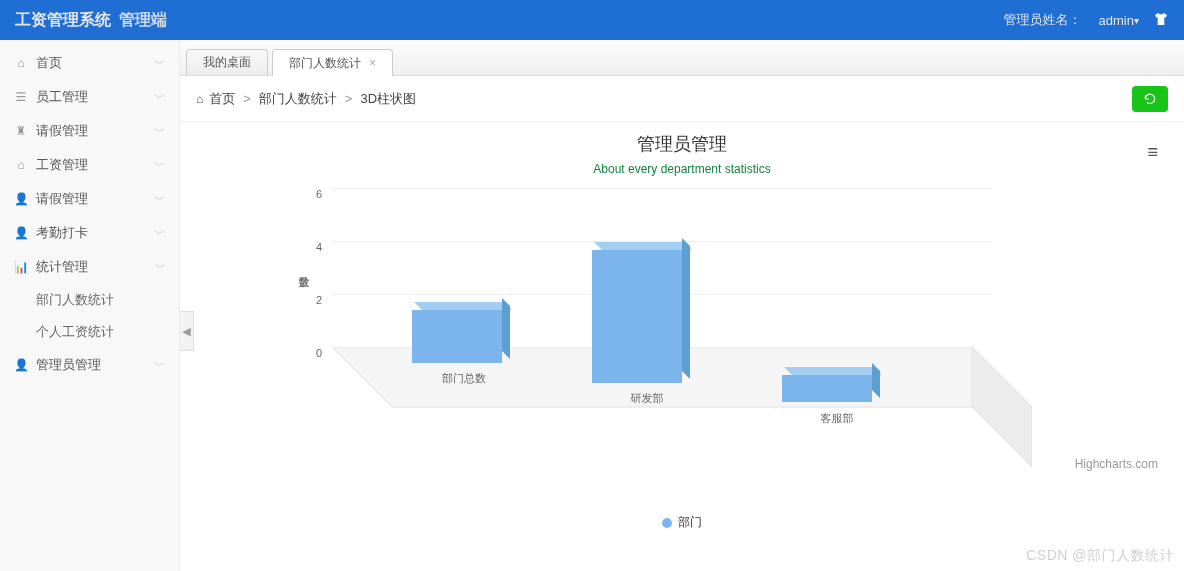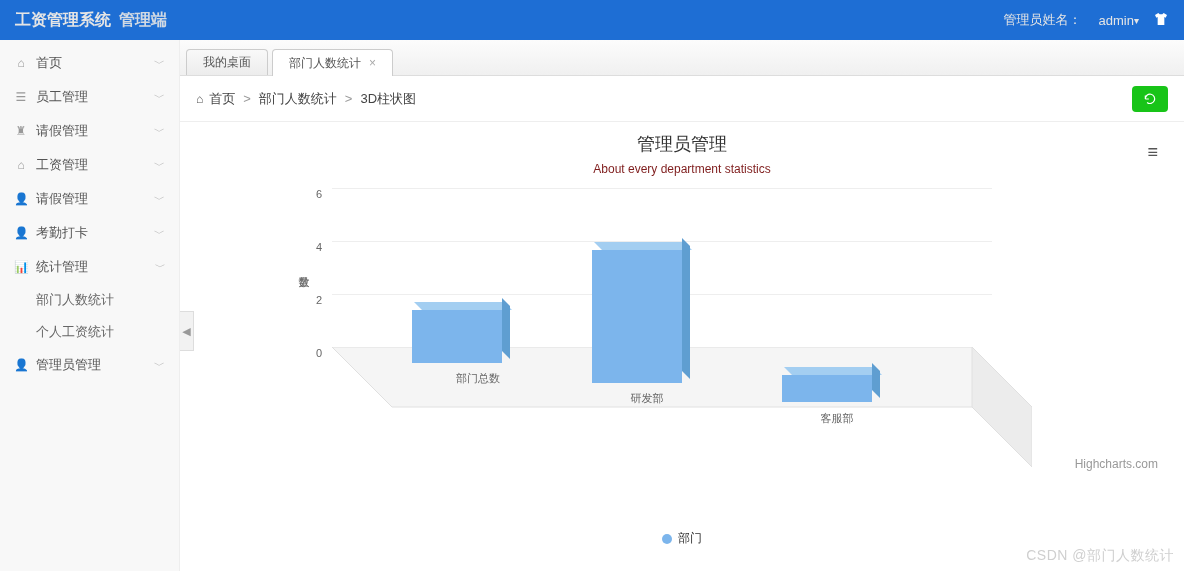--- a/index.html
+++ b/index.html
@@ -36,39 +36,39 @@
 .crumbbar { height: 46px; display: flex; align-items: center; padding: 0 16px; border-bottom: 1px solid #eee; }
 .crumbbar .home-ico { color: #555; margin-right: 6px; font-size: 12px; }
 .crumbbar .crumb { font-size: 13px; color: #444; }
 .crumbbar .sep { margin: 0 8px; color: #999; font-size: 13px; }
 .crumbbar .spacer { flex: 1; }
 .refresh { width: 36px; height: 26px; background: #18c418; border-radius: 4px; display: flex; align-items: center; justify-content: center; color: #fff; cursor: pointer; }
 .refresh svg { width: 14px; height: 14px; stroke: #fff; fill: none; stroke-width: 2; }
 
 .chart-wrap { flex: 1; position: relative; padding: 10px 20px 0 20px; }
 .chart-title { text-align: center; font-size: 18px; color: #333; }
-.chart-subtitle { text-align: center; font-size: 12px; color: #7f1d1d; margin-top: 6px; }
+.chart-subtitle { text-align: center; font-size: 12px; color: #15803d; margin-top: 6px; }
 .chart-menu { position: absolute; right: 26px; top: 20px; font-size: 18px; color: #555; cursor: pointer; }
 .chart-area { position: relative; height: 320px; margin: 12px auto 0 auto; width: 760px; }
 
 
 .ytick { position: absolute; font-size: 11px; color: #666; text-align: right; width: 20px; }
 .ytick.t6 { top: 0; left: 0; } .ytick.t4 { top: 53px; left: 0; } .ytick.t2 { top: 106px; left: 0; } .ytick.t0 { top: 159px; left: 0; }
 .ylabel { position: absolute; left: -6px; top: 80px; font-size: 11px; color: #666; writing-mode: vertical-rl; }
 .floor { position: absolute; left: 30px; top: 159px; width: 700px; height: 120px; }
 .floor svg { width: 100%; height: 100%; }
 
 .pbar { position:absolute; }
 .pbar .front { background:#7cb5ec; width:100%; height:100%; }
 .pbar .topf { position:absolute; left:6px; top:-8px; width:100%; height:8px; background:#a3cef1; transform:skewX(45deg); }
 .pbar .rightf { position:absolute; right:-8px; top:-8px; width:8px; height:calc(100% + 0px); background:#5f9ed1; transform:skewY(45deg); transform-origin:top;}
 
 .barlabel { position:absolute; font-size:11px; color:#666; transform:translateX(-50%); white-space:nowrap; }
 
-.legend { text-align:center; margin-top: 22px; font-size:12px; color:#333; }
+.legend { text-align:center; margin-top: 6px; font-size:12px; color:#333; }
 .legend .dot { display:inline-block; width:10px; height:10px; border-radius:50%; background:#7cb5ec; margin-right:6px; vertical-align:middle; }
 .credit { position:absolute; right:26px; bottom:100px; font-size:12px; color:#999; }
 
 .watermark { position:absolute; right:10px; bottom:6px; font-size:14px; color:#bbb; opacity:0.7; letter-spacing:0.5px; }
 
 
 .grid { position:absolute; left:30px; top:0; width:660px; height:170px; }
 .grid .gline { position:absolute; left:0; width:100%; border-top:1px solid #eee; }
 </style>
 </head>
@@ -193,21 +193,21 @@
             <polygon points="0,0 640,0 700,60 60,60" fill="#f5f5f5" stroke="#e0e0e0"></polygon>
             <polygon points="640,0 700,60 700,120 640,60" fill="#ececec" stroke="#e0e0e0"></polygon>
           </svg>
         </div>
 
         <div class="pbar" style="left:110px; bottom:145px; width:90px; height:53px;">
           <div class="front"></div>
             <div class="topf"></div>
             <div class="rightf"></div>
         </div>
-        <div class="barlabel" style="left:176px; bottom:122px;text-align:right;">部门总数</div>
+        <div class="barlabel" style="left:162px; bottom:122px;text-align:right;">部门总数</div>
 
         <div class="pbar" style="left:290px; bottom:125px; width:90px; height:133px;">
           <div class="front"></div>
             <div class="topf"></div>
             <div class="rightf"></div>
         </div>
         <div class="barlabel" style="left:345px; bottom:102px;">研发部</div>
 
         <div class="pbar" style="left:480px; bottom:106px; width:90px; height:27px;">
           <div class="front"></div>

